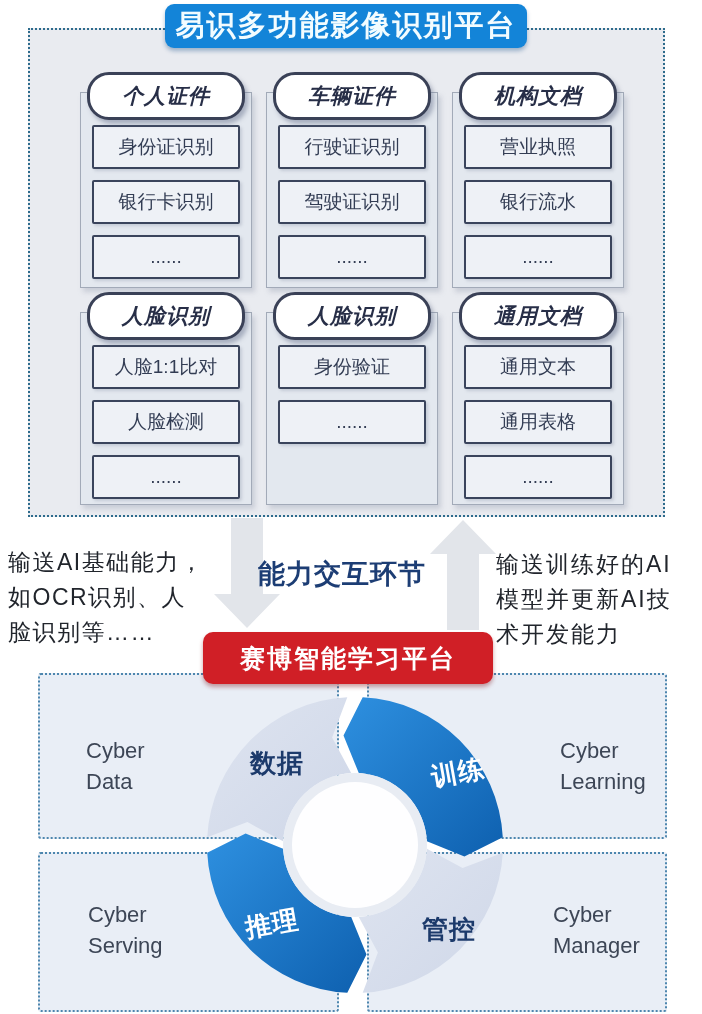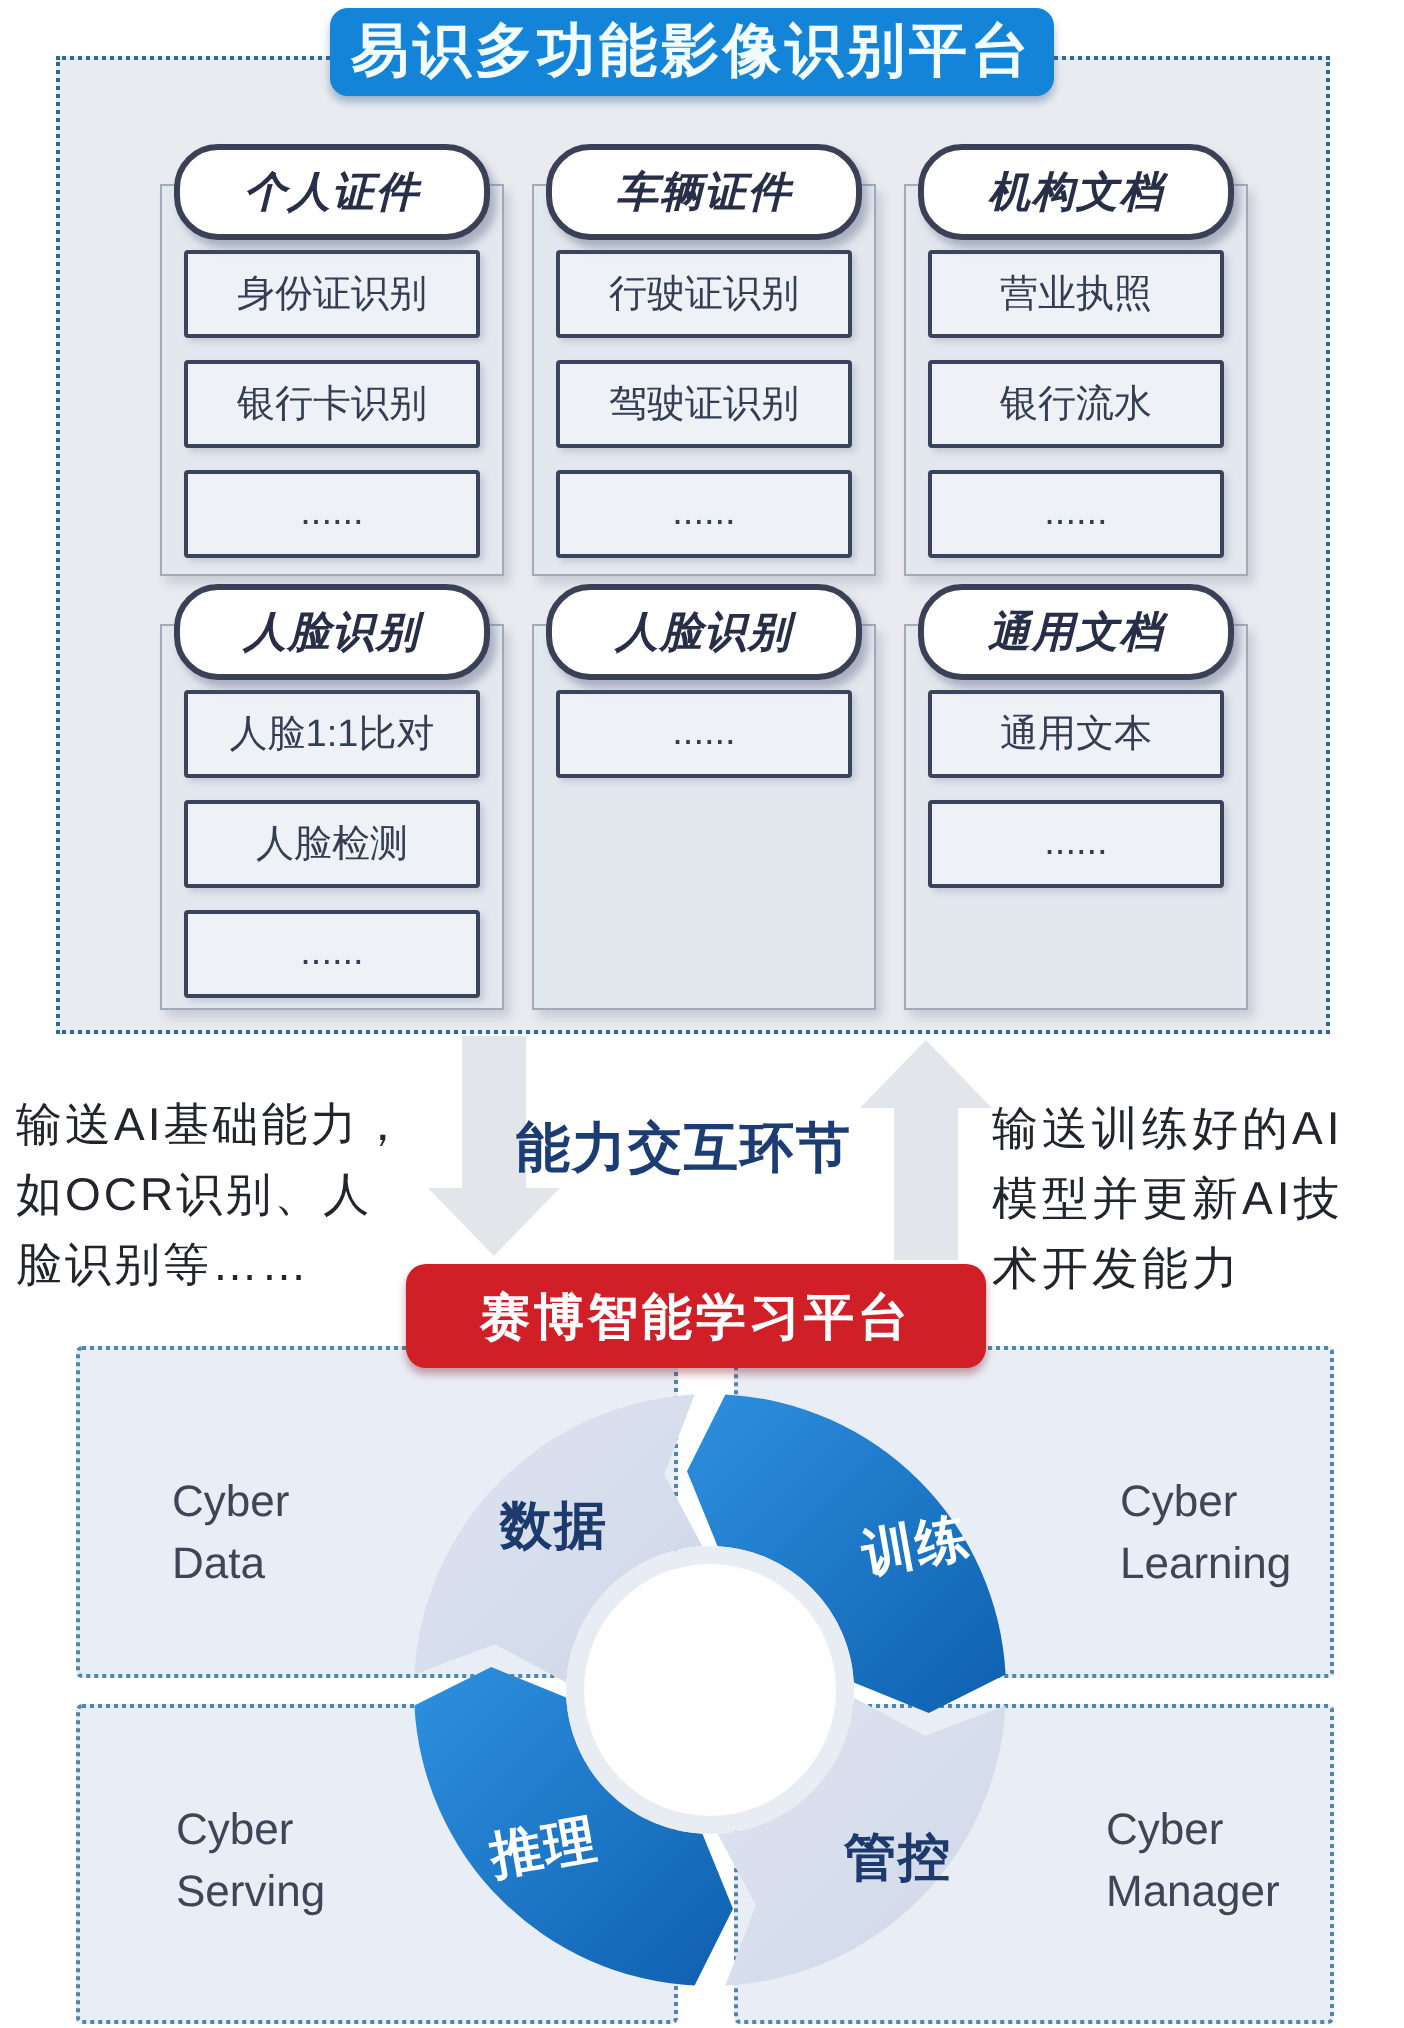--- a/index.html
+++ b/index.html
@@ -109,28 +109,30 @@
     <div class="panel">
       <div class="feature-box">人脸1:1比对</div>
       <div class="feature-box">人脸检测</div>
       <div class="feature-box">......</div>
     </div>
   </div>
 
   <div class="group g-r2 g-c2">
     <div class="pill">人脸识别</div>
     <div class="panel">
+      <div class="feature-box">身份验证</div>
       <div class="feature-box">......</div>
     </div>
   </div>
 
   <div class="group g-r2 g-c3">
     <div class="pill">通用文档</div>
     <div class="panel">
       <div class="feature-box">通用文本</div>
+      <div class="feature-box">通用表格</div>
       <div class="feature-box">......</div>
     </div>
   </div>
 
   <div class="note note-left">
     <div>输送AI基础能力，</div>
     <div>如OCR识别、人</div>
     <div>脸识别等……</div>
   </div>
 

